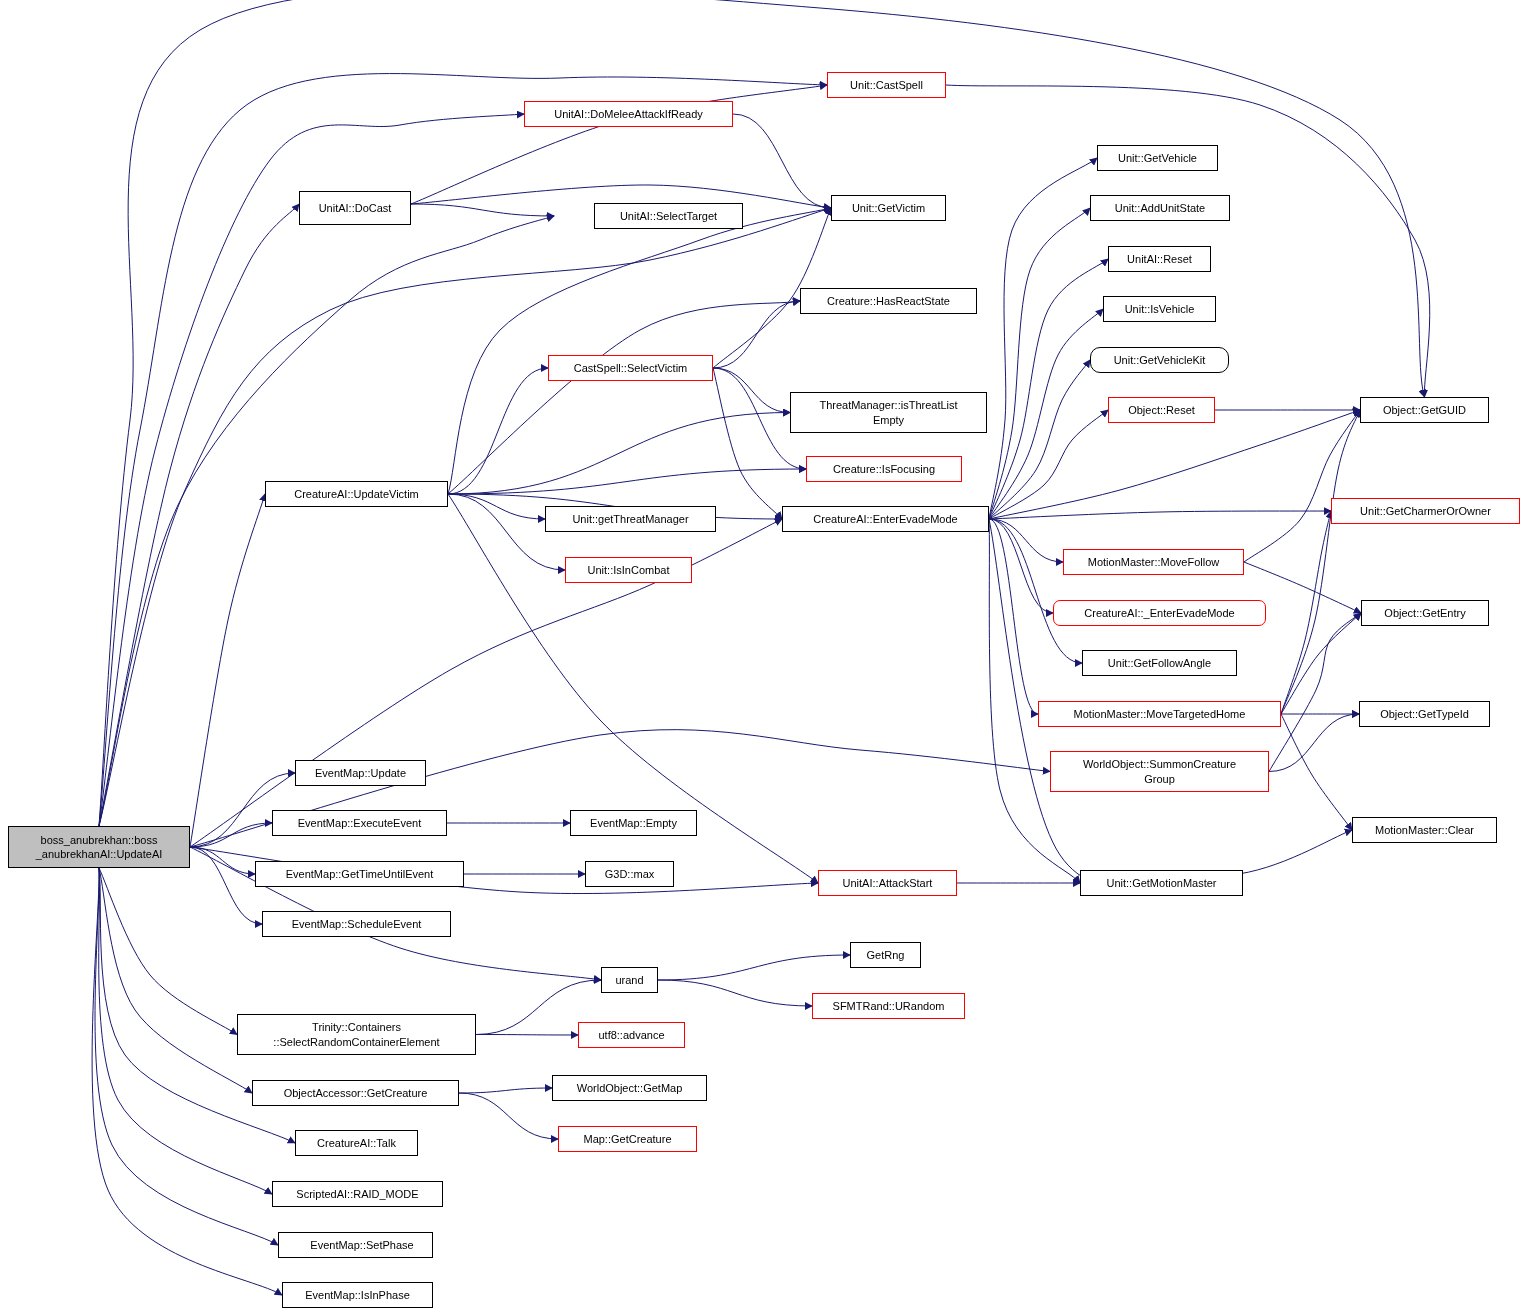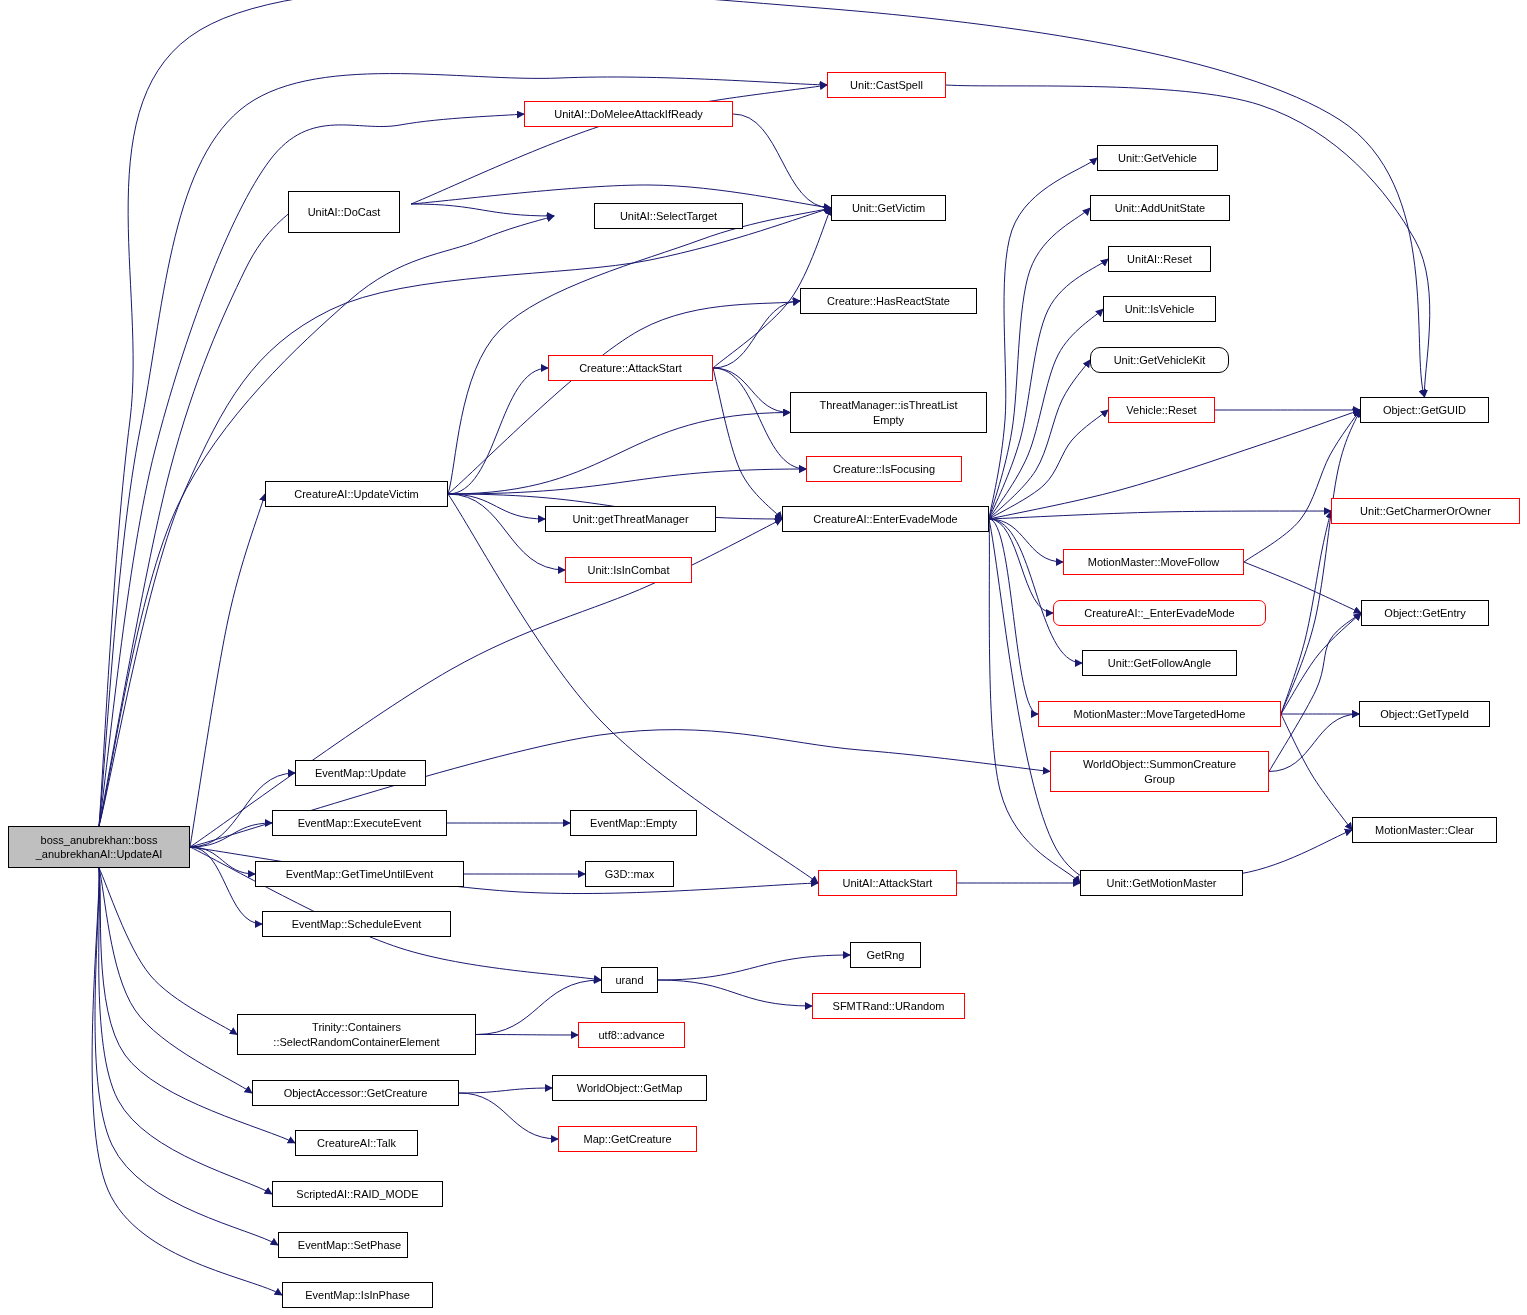--- a/index.html
+++ b/index.html
@@ -124,21 +124,21 @@
       <path d="M476,1034.5 C538.5,1034.5 538.5,980 601,980" class="edge" marker-end="url(#arrow)"></path>
       <path d="M476,1034.5 C527,1034.5 527,1035 578,1035" class="edge" marker-end="url(#arrow)"></path>
       <path d="M459,1093 C505.5,1093 505.5,1088 552,1088" class="edge" marker-end="url(#arrow)"></path>
       <path d="M459,1093 C508.5,1093 508.5,1139 558,1139" class="edge" marker-end="url(#arrow)"></path>
     </svg>
   <div id="nodes">
       <div class="node main" style="left: 8px; top: 826px; width: 182px; height: 42px;">
         <span class="node-line">boss_anubrekhan::boss</span>
         <span class="node-line">_anubrekhanAI::UpdateAI</span>
       </div>
-      <div class="node" style="left: 288px; top: 191px; width: 112px; height: 42px;">
+      <div class="node" style="left: 299px; top: 191px; width: 112px; height: 34px;">
         <span class="node-line">UnitAI::DoCast</span>
       </div>
       <div class="node truncated" style="left: 524px; top: 101px; width: 209px; height: 26px;">
         <span class="node-line">UnitAI::DoMeleeAttackIfReady</span>
       </div>
       <div class="node truncated" style="left: 827px; top: 72px; width: 119px; height: 26px;">
         <span class="node-line">Unit::CastSpell</span>
       </div>
       <div class="node" style="left: 554px; top: 203px; width: 149px; height: 26px; margin-left: 40px;">
         <span class="node-line">UnitAI::SelectTarget</span>
@@ -155,30 +155,30 @@
       <div class="node" style="left: 1108px; top: 246px; width: 103px; height: 26px;">
         <span class="node-line">UnitAI::Reset</span>
       </div>
       <div class="node" style="left: 1103px; top: 296px; width: 113px; height: 26px; text-align: right;">
         <span class="node-line">Unit::IsVehicle</span>
       </div>
       <div class="node" style="left: 1090px; top: 347px; width: 139px; height: 26px; border-radius: 10px;">
         <span class="node-line">Unit::GetVehicleKit</span>
       </div>
       <div class="node truncated" style="left: 1108px; top: 397px; width: 107px; height: 26px;">
-        <span class="node-line">Vehicle::Reset</span>
+        <span class="node-line">Object::Reset</span>
       </div>
       <div class="node" style="left: 1360px; top: 397px; width: 129px; height: 26px;">
         <span class="node-line">Object::GetGUID</span>
       </div>
       <div class="node" style="left: 800px; top: 288px; width: 177px; height: 26px;">
         <span class="node-line">Creature::HasReactState</span>
       </div>
       <div class="node truncated" style="left: 548px; top: 355px; width: 165px; height: 26px;">
-        <span class="node-line">Creature::AttackStart</span>
+        <span class="node-line">CastSpell::SelectVictim</span>
       </div>
       <div class="node" style="left: 790px; top: 392px; width: 197px; height: 41px;">
         <span class="node-line">ThreatManager::isThreatList</span>
         <span class="node-line">Empty</span>
       </div>
       <div class="node truncated" style="left: 806px; top: 456px; width: 156px; height: 26px;">
         <span class="node-line">Creature::IsFocusing</span>
       </div>
       <div class="node" style="left: 265px; top: 481px; width: 183px; height: 26px;">
         <span class="node-line">CreatureAI::UpdateVictim</span>
@@ -268,20 +268,20 @@
       </div>
       <div class="node truncated" style="left: 558px; top: 1126px; width: 139px; height: 26px;">
         <span class="node-line">Map::GetCreature</span>
       </div>
       <div class="node" style="left: 295px; top: 1130px; width: 123px; height: 26px;">
         <span class="node-line">CreatureAI::Talk</span>
       </div>
       <div class="node" style="left: 272px; top: 1181px; width: 171px; height: 26px;">
         <span class="node-line">ScriptedAI::RAID_MODE</span>
       </div>
-      <div class="node" style="left: 278px; top: 1232px; width: 130px; height: 26px; padding-left: 13px;">
+      <div class="node" style="left: 278px; top: 1232px; width: 155px; height: 26px; padding-left: 13px;">
         <span class="node-line">EventMap::SetPhase</span>
       </div>
       <div class="node" style="left: 282px; top: 1282px; width: 151px; height: 26px;">
         <span class="node-line">EventMap::IsInPhase</span>
       </div>
     </div>
 </div>
 
 </body></html>

